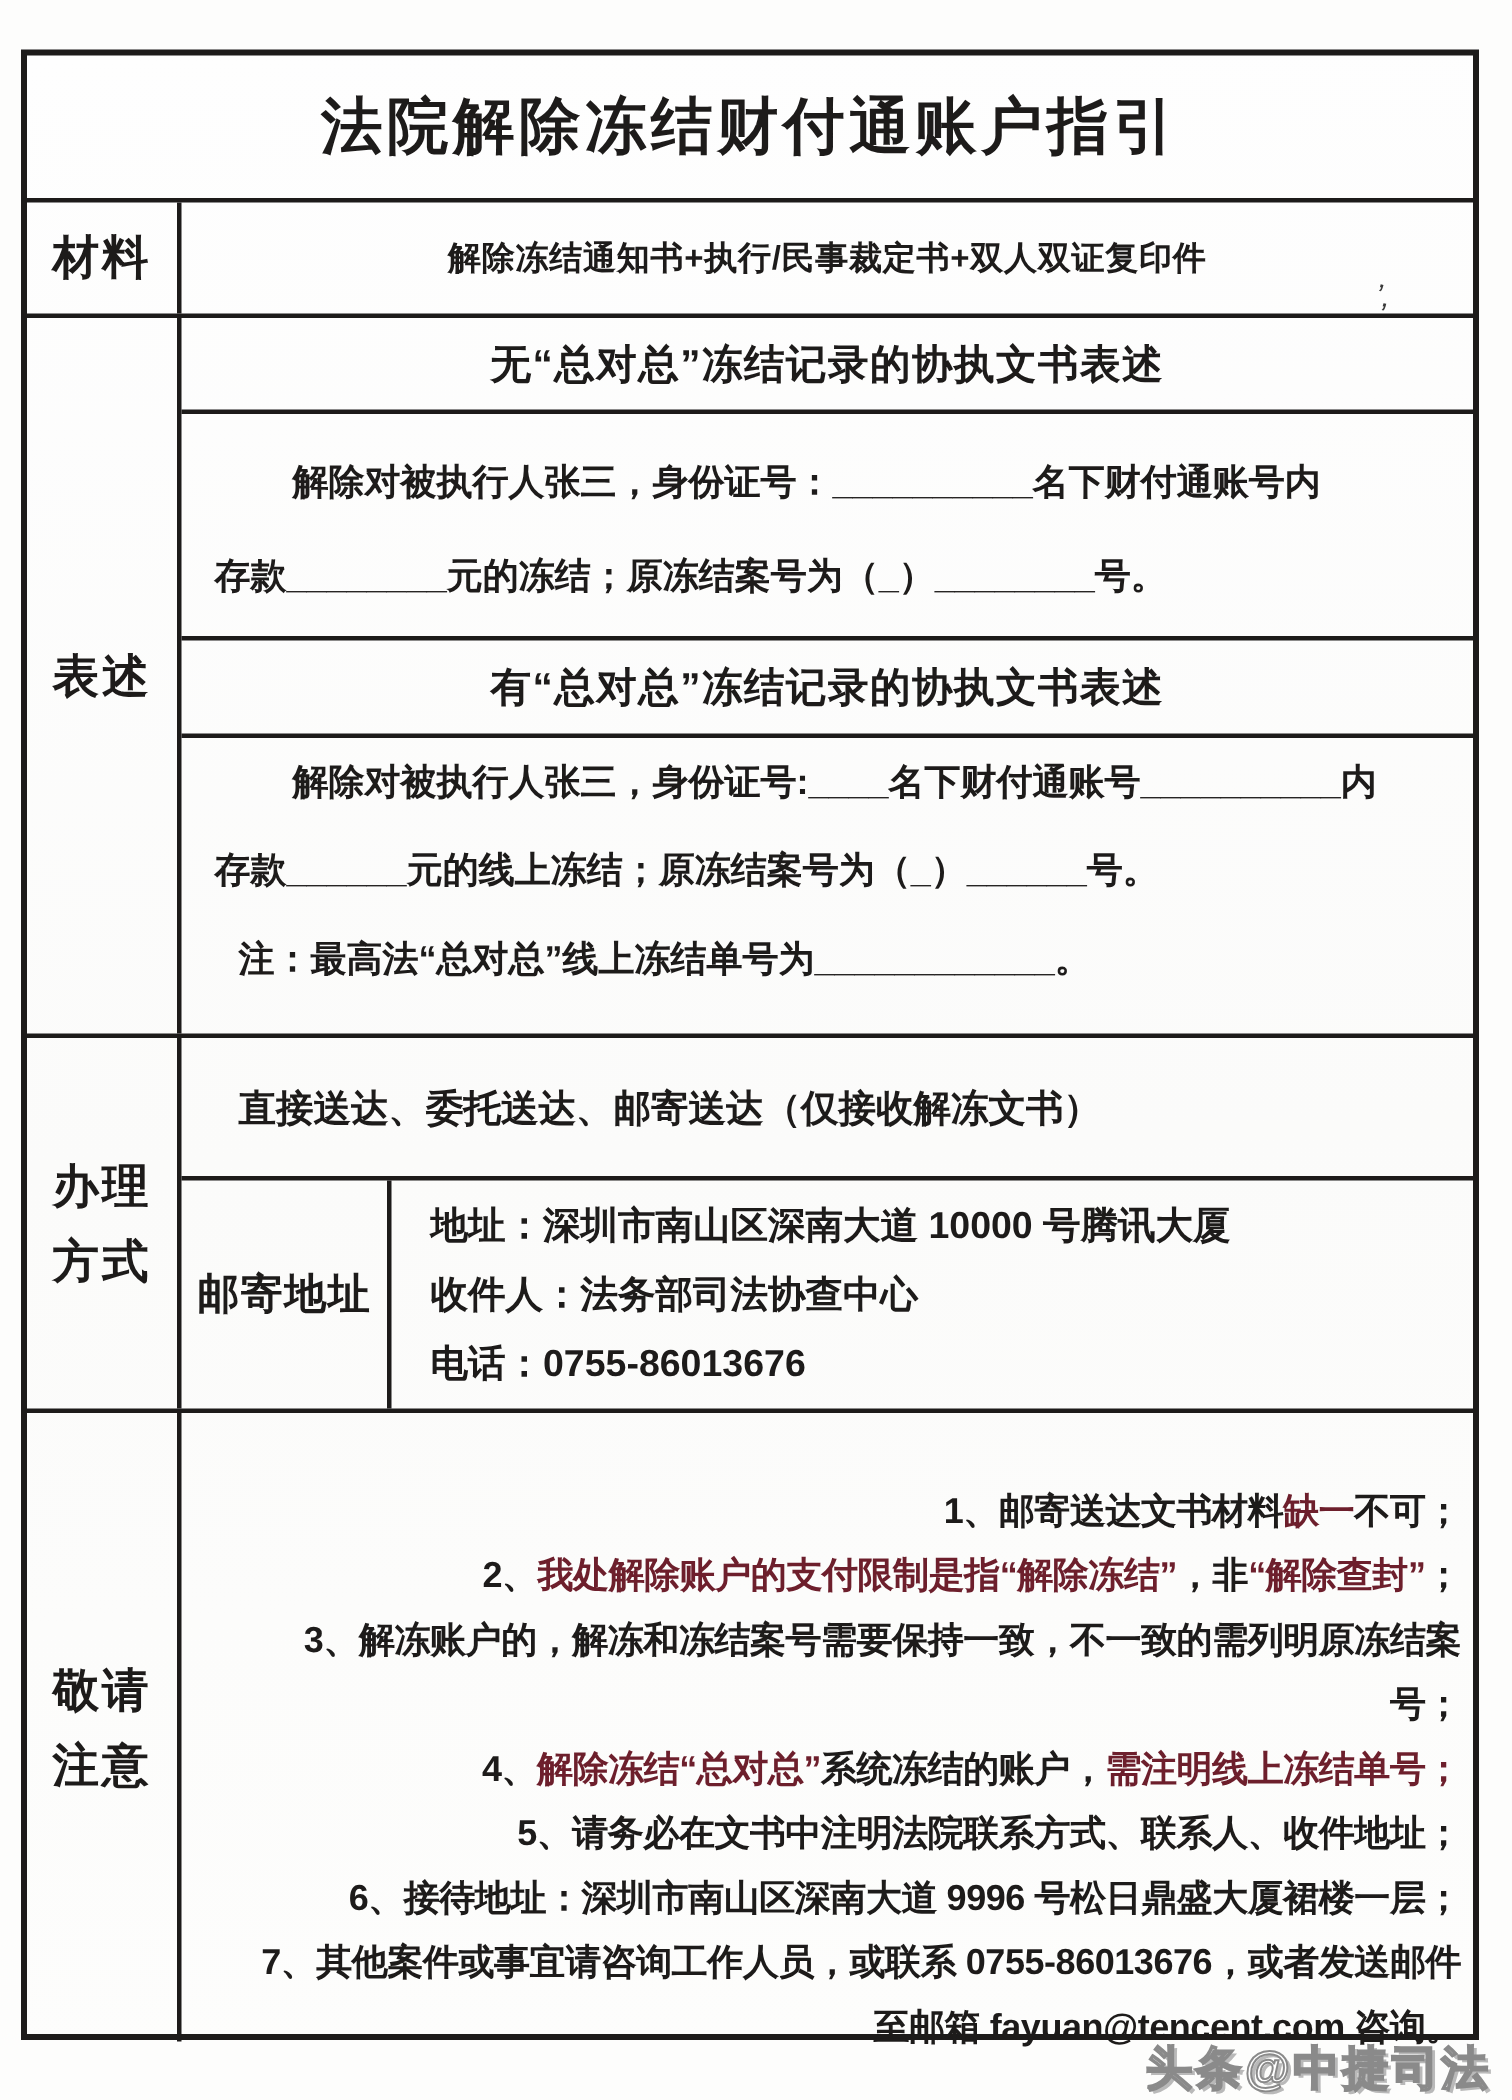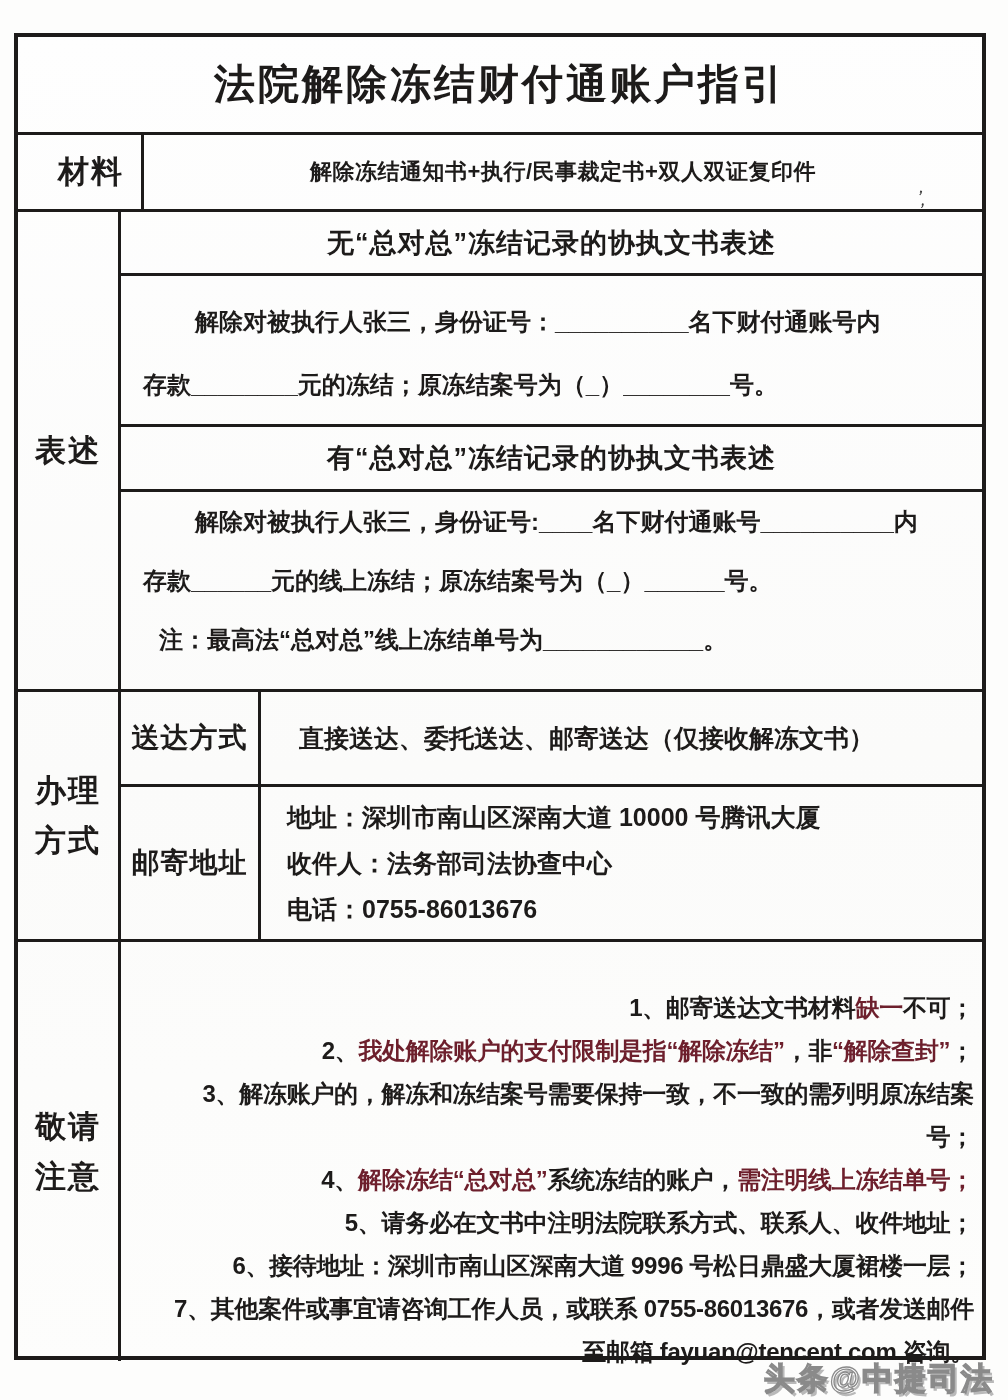--- a/index.html
+++ b/index.html
@@ -36,21 +36,21 @@
     flex: none; width: 103px;
     border-right: 3px solid #1d1b1a;
     display: flex; flex-direction: column;
     align-items: center; justify-content: center;
     font-size: 31px; letter-spacing: 2px;
     line-height: 1.6; text-align: center;
   }
   .row-content { flex: 1; display: flex; align-items: center; justify-content: center; }
 
   
-  .materials-row { height: 77px; flex: none; padding-left: 23px; }
+  .materials-row { height: 77px; flex: none; }
   .materials-text { font-size: 22px; letter-spacing: 0.5px; }
 
   
   .statements-row { height: 480px; flex: none; }
   .statements-content { flex: 1; display: flex; flex-direction: column; }
   .sub-header {
     flex: none; display: flex; align-items: center; justify-content: center;
     border-bottom: 3px solid #1d1b1a;
     font-size: 27px; letter-spacing: 1px;
   }
@@ -145,21 +145,20 @@
     </div>
 
     <div class="row process-row">
       <div class="row-label">
         <span>办理</span>
         <span>方式</span>
       </div>
       <div class="process-content">
 
         <div class="process-subrow delivery">
-          <div class="sub-label">送达方式</div>
           <div class="sub-content">直接送达、委托送达、邮寄送达（仅接收解冻文书）</div>
         </div>
 
         <div class="process-subrow mailing">
           <div class="sub-label">邮寄地址</div>
           <div class="sub-content">
             <div>地址：深圳市南山区深南大道 10000 号腾讯大厦</div>
             <div>收件人：法务部司法协查中心</div>
             <div>电话：0755-86013676</div>
           </div>

